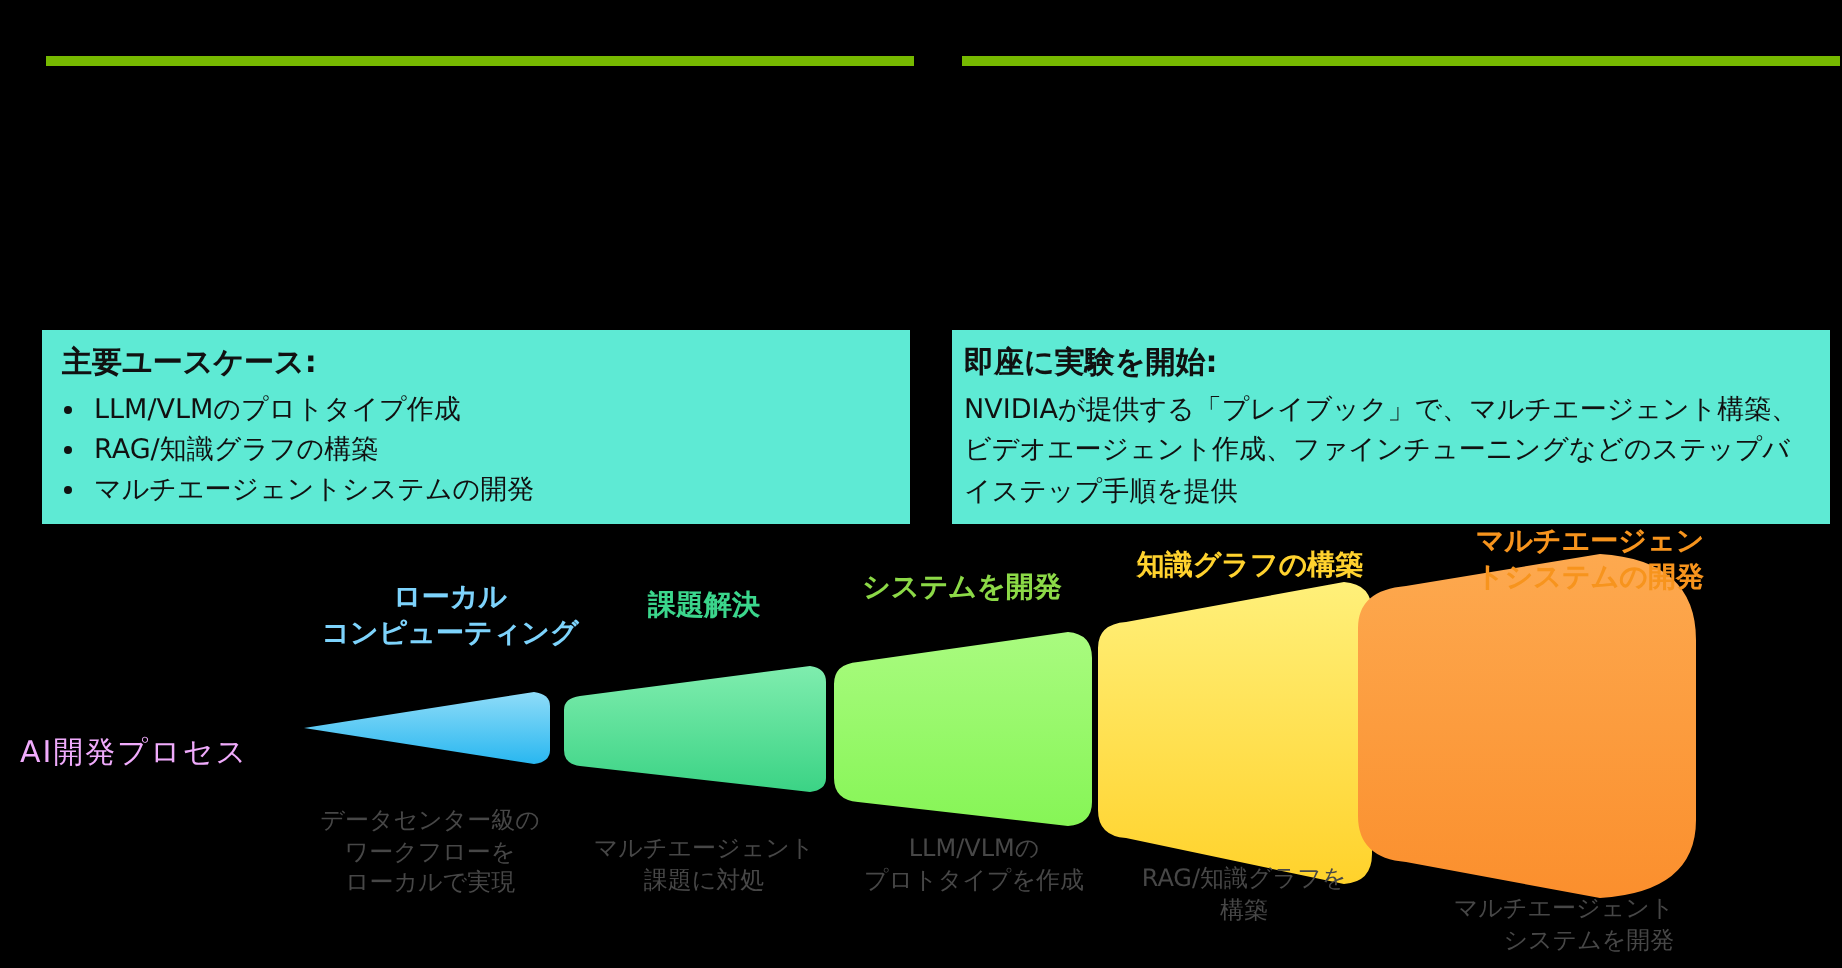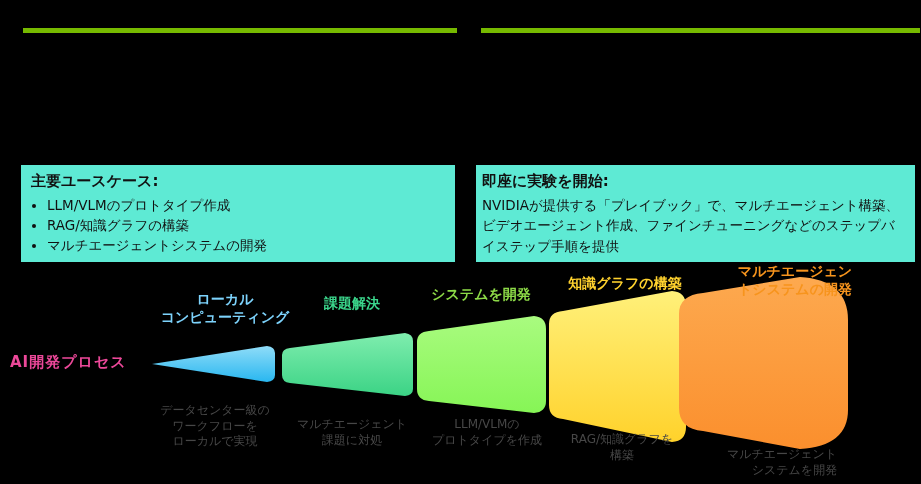--- a/index.html
+++ b/index.html
@@ -42,24 +42,24 @@
     line-height: 1.5;
   }
   .info-box p {
     font-size: 13.5px;
     line-height: 1.55;
   }
 
   .axis-label {
     position: absolute;
     left: 10px;
-    top: 353px;
+    top: 367px;
     font-size: 15px;
-    font-weight: bold;
-    color: #ec4899;
+    font-weight: normal;
+    color: #f0abfc;
     letter-spacing: 1px;
   }
 
   #funnel-svg {
     position: absolute;
     left: 0; top: 0;
     width: 921px; height: 484px;
   }
 
   .stage-label {

